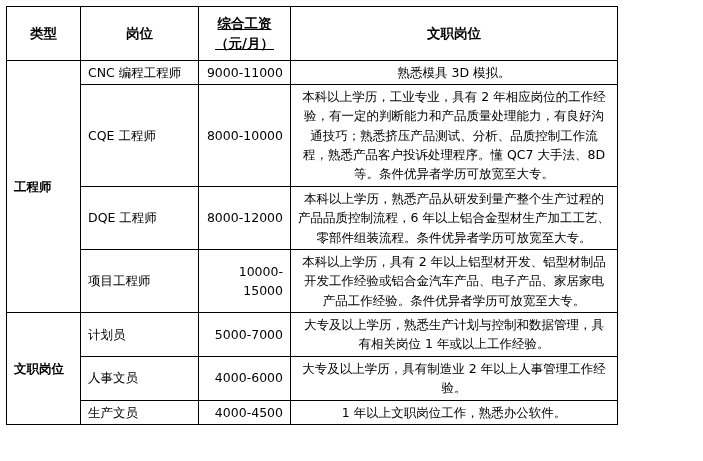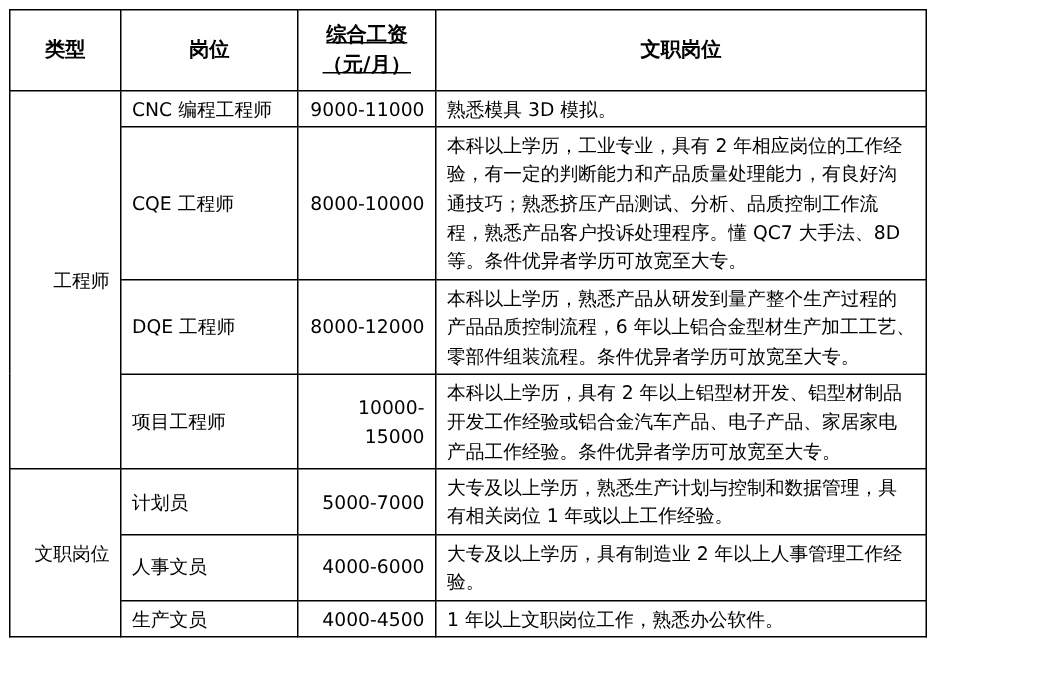--- a/index.html
+++ b/index.html
@@ -38,35 +38,35 @@
     font-weight: bold;
     font-size: 13.5px;
     padding: 6px 4px;
   }
   .col-type { width: 74px; }
   .col-post { width: 118px; }
   .col-salary { width: 92px; }
   .col-req { width: auto; }
 
   td.type-cell {
-    text-align: right;
-    font-weight: normal;
+    text-align: left;
+    font-weight: bold;
     font-size: 13px;
   }
   td.post-cell {
     text-align: left;
     font-size: 12.5px;
     padding-left: 10px;
   }
   td.salary-cell {
     text-align: right;
     font-size: 12.5px;
   }
   td.req-cell {
-    text-align: left;
+    text-align: center;
     font-size: 12.5px;
     line-height: 1.6;
     padding: 6px 8px;
   }
   .hdr-two-line {
     display: block;
     line-height: 1.5;
     text-decoration: underline;
   }
 </style>

